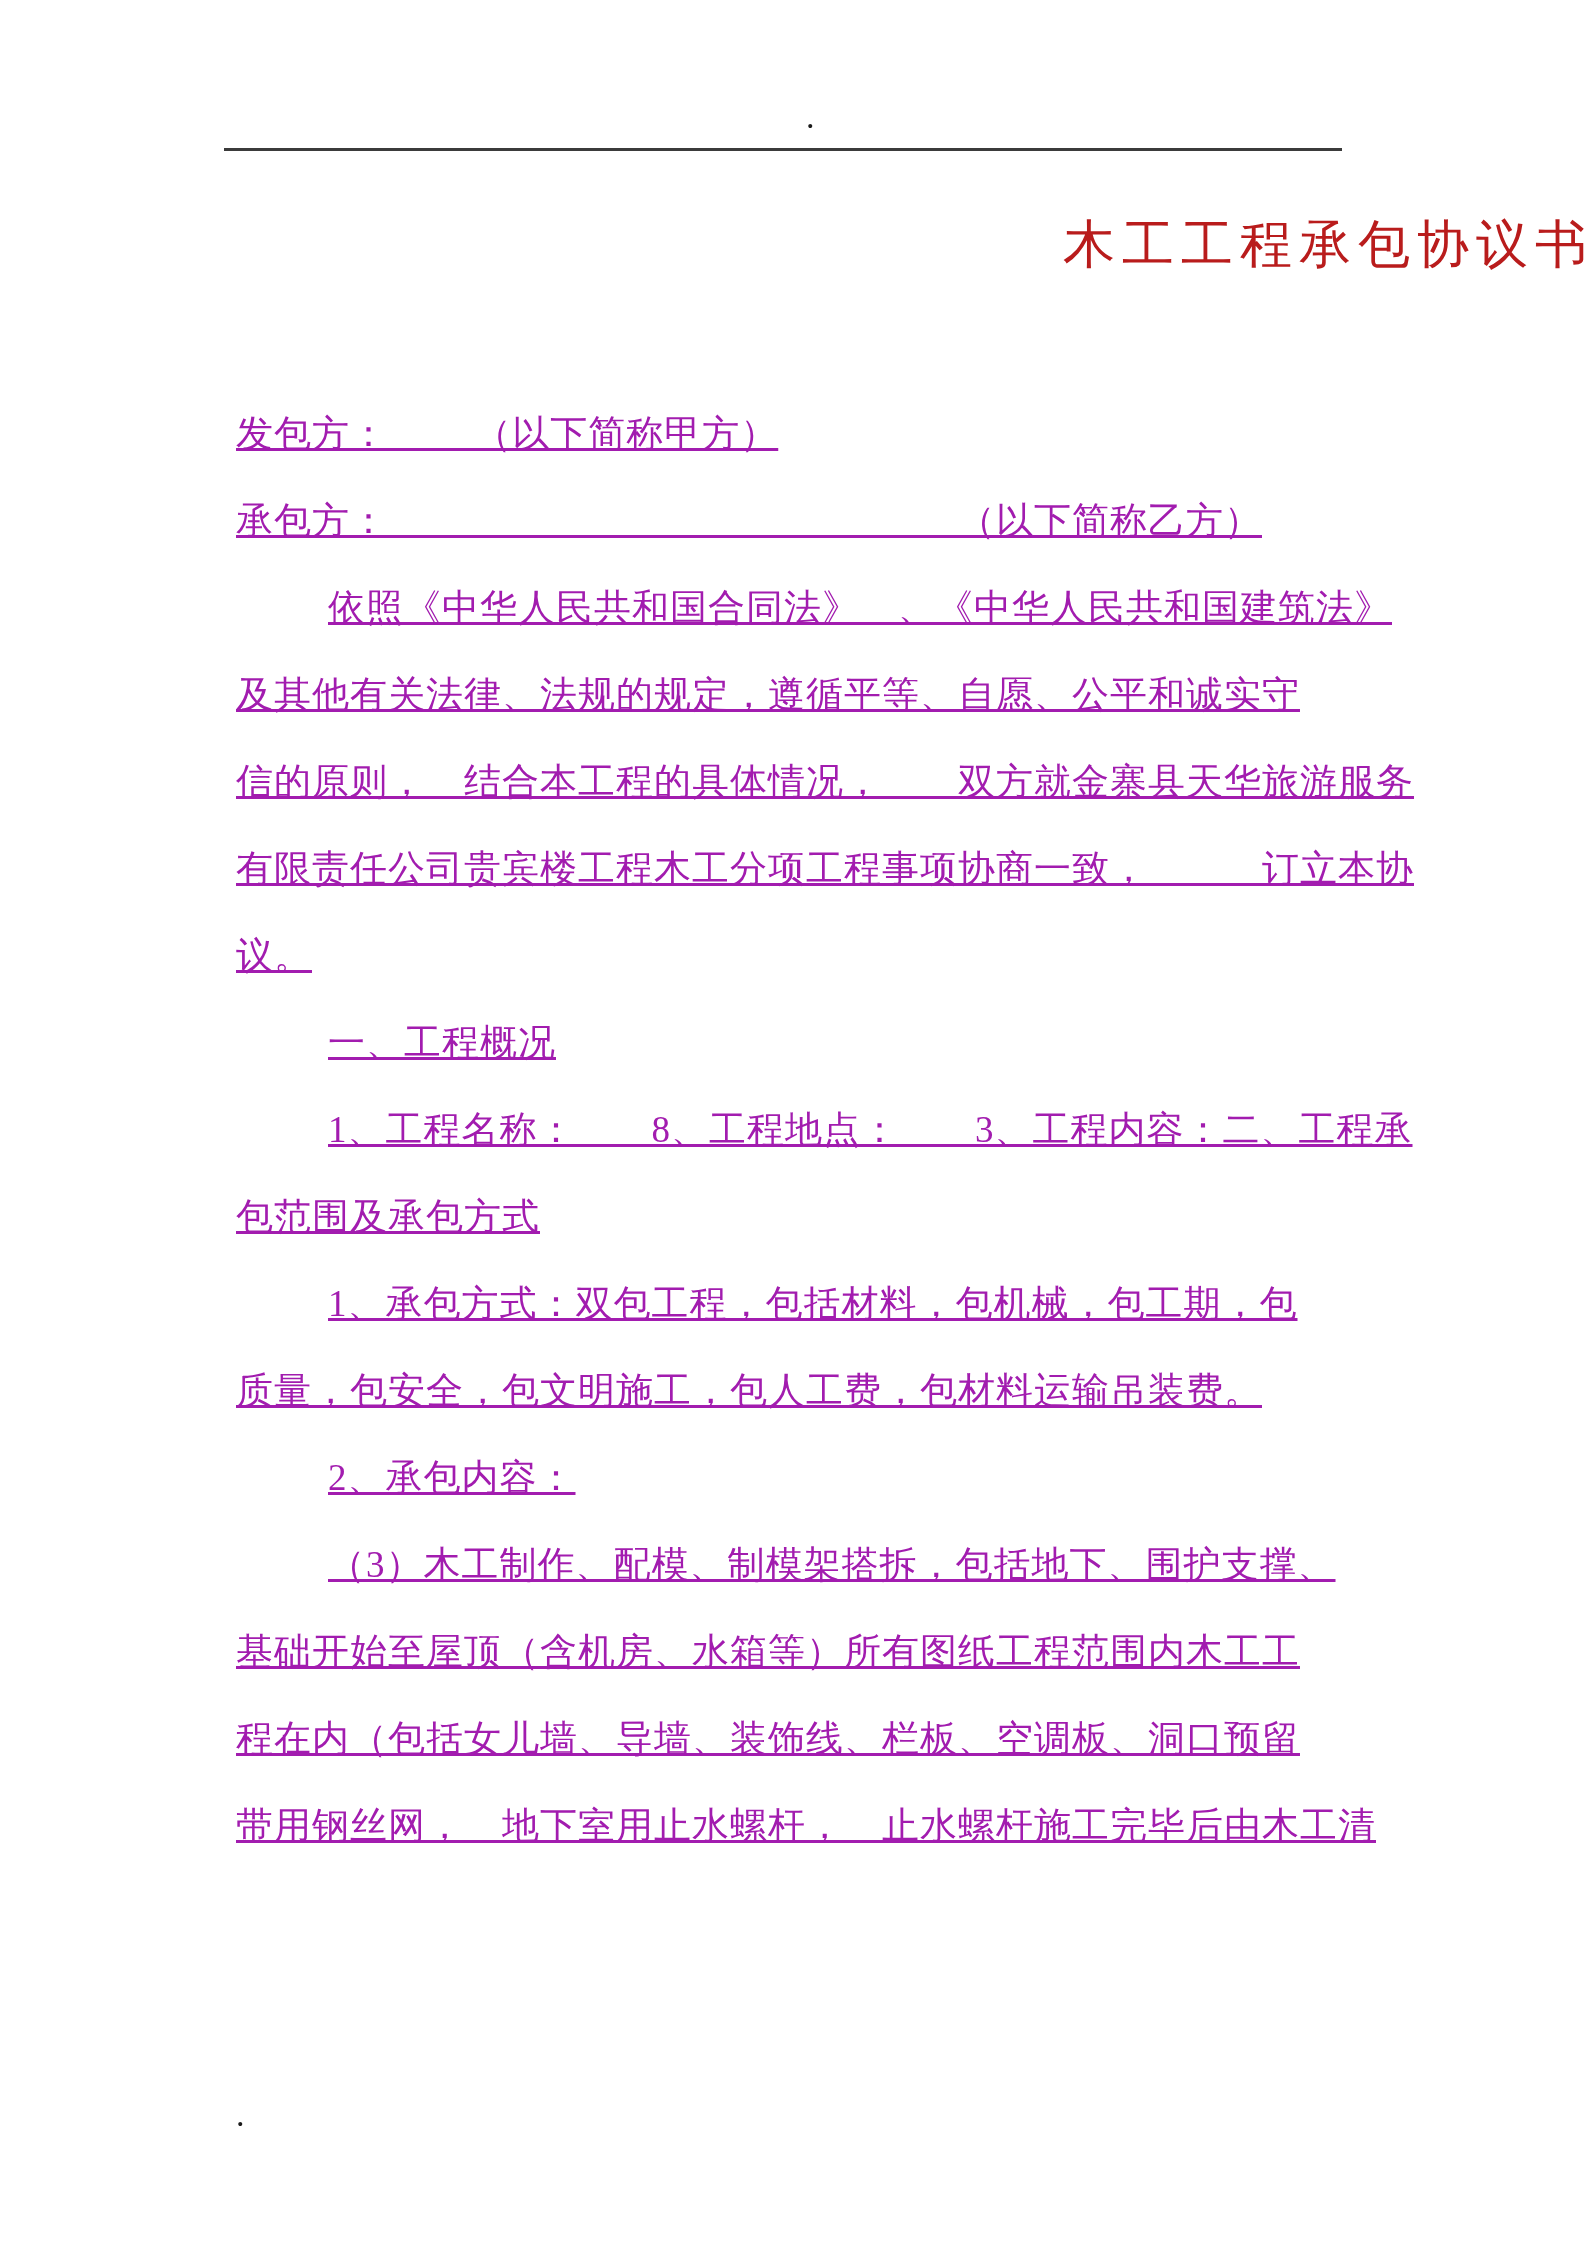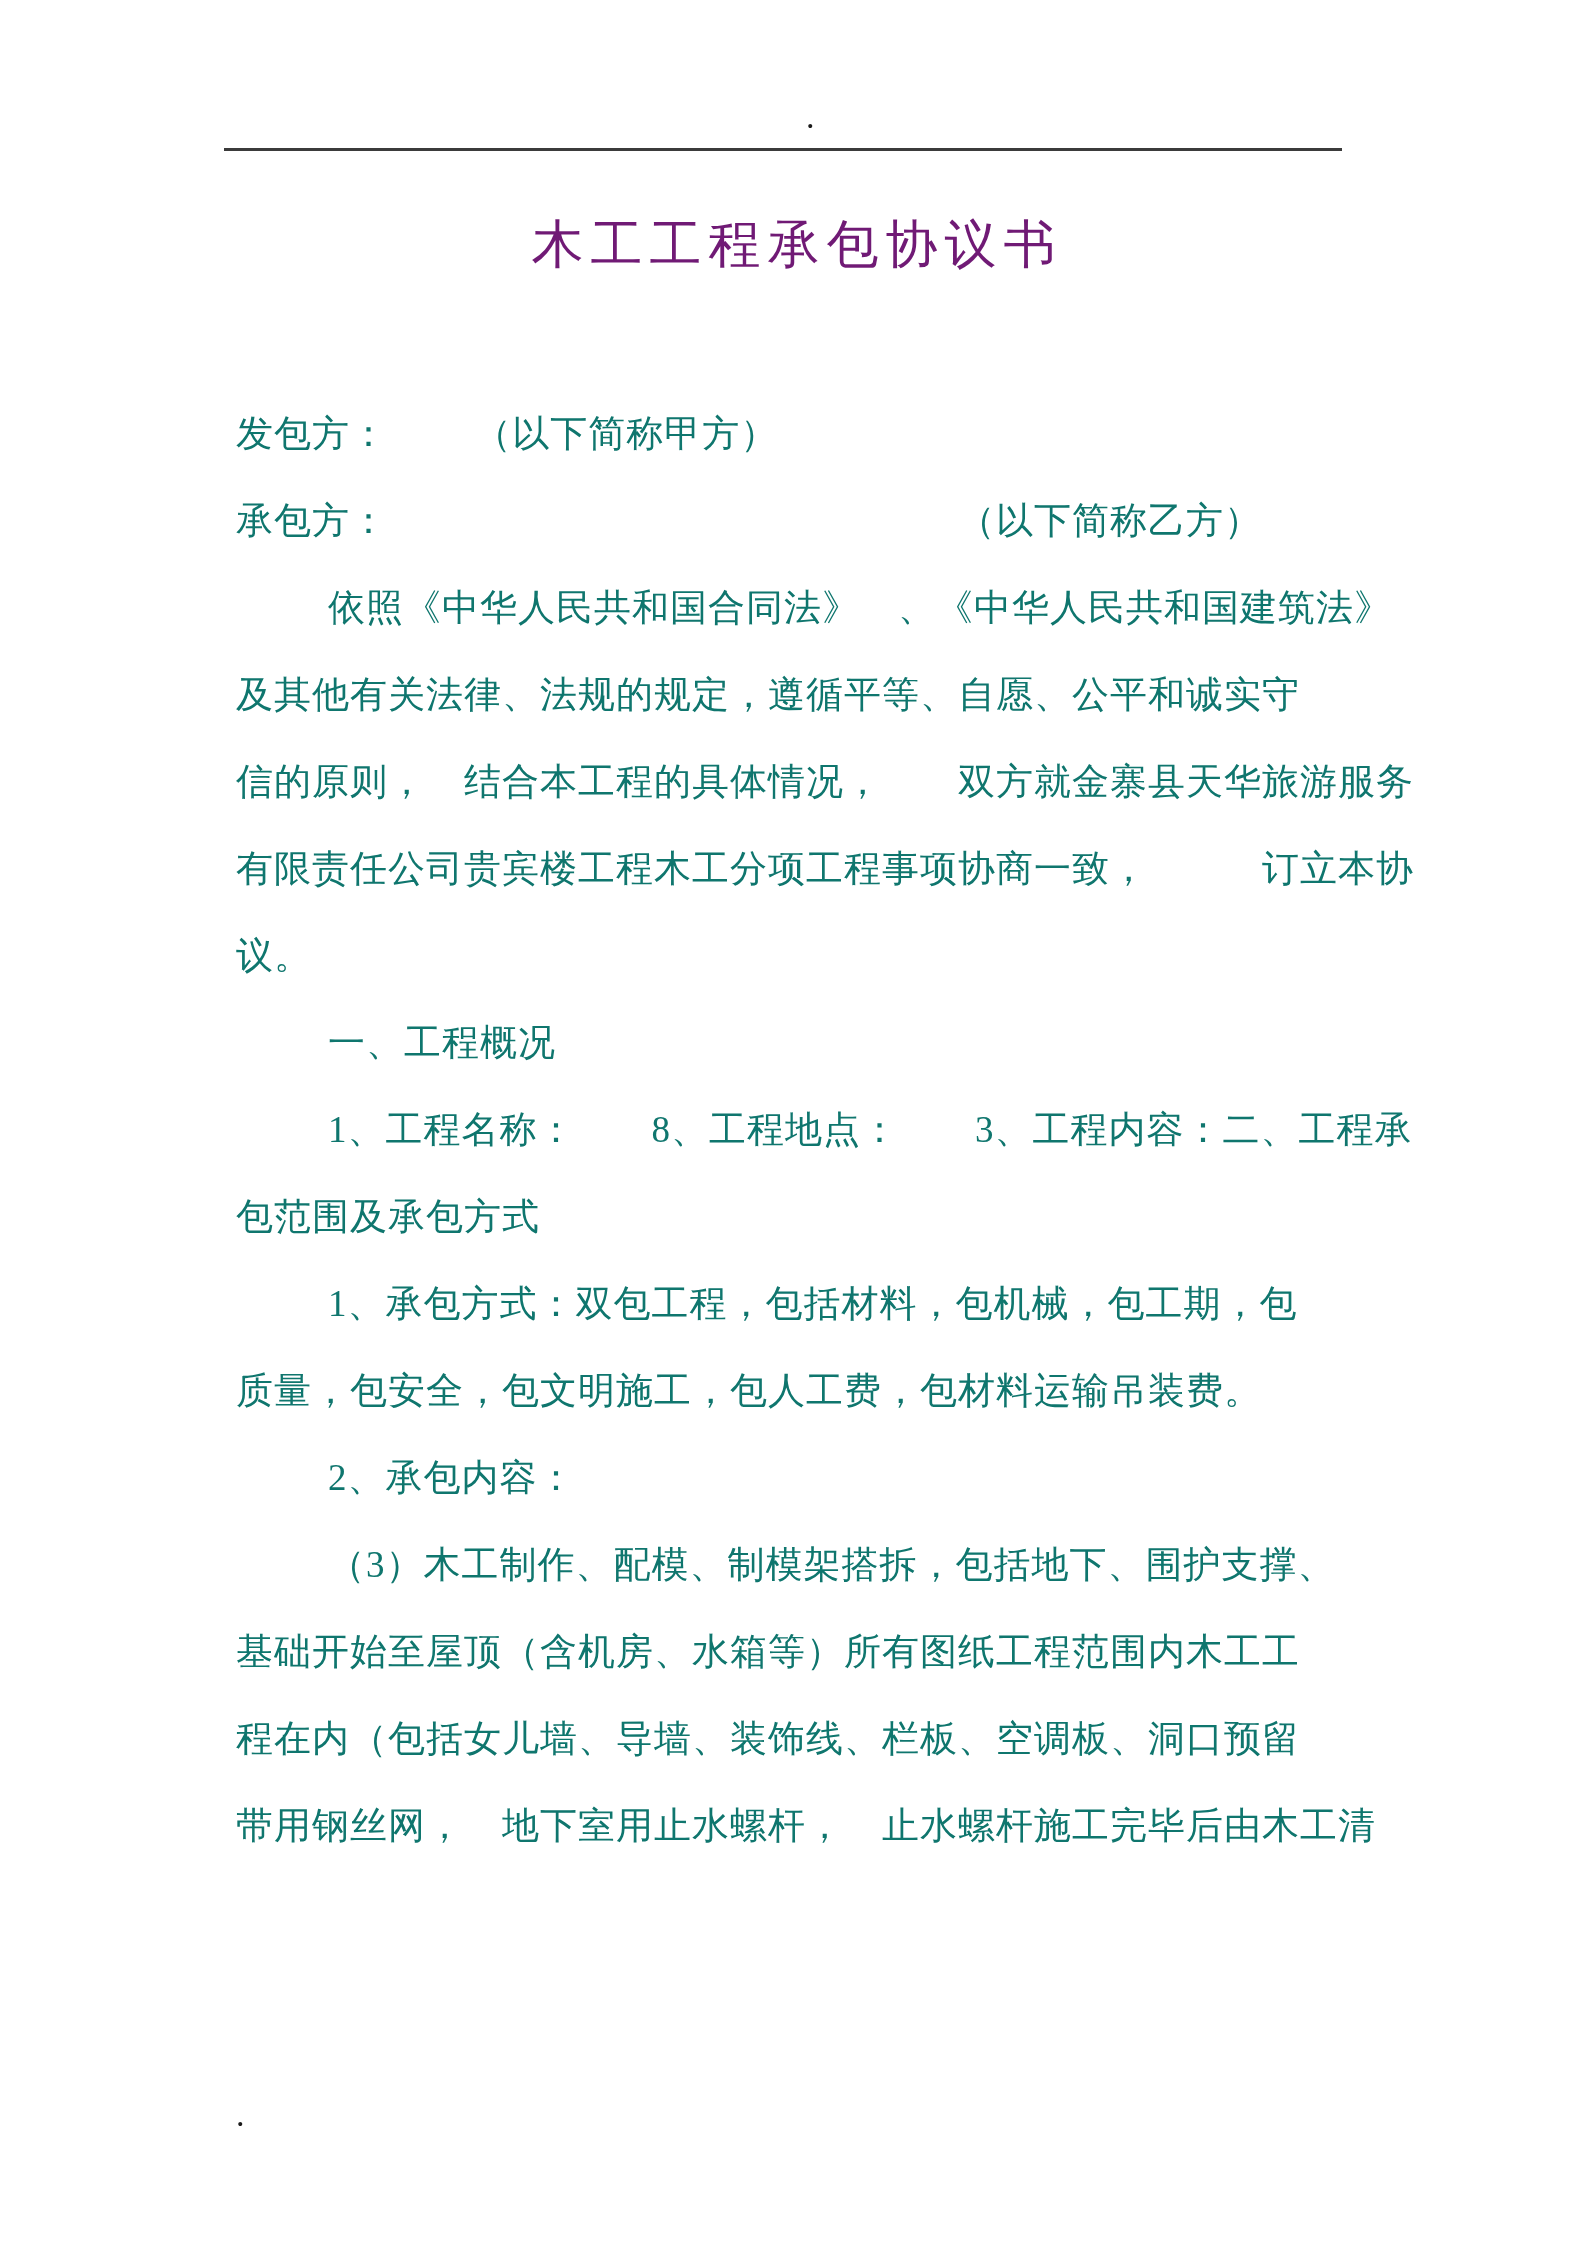--- a/index.html
+++ b/index.html
@@ -36,40 +36,41 @@
   }
   .tiny-dot.bottom {
     left: 236px;
     top: 2098px;
   }
   .doc-title {
     position: absolute;
     top: 210px;
     left: 0;
     width: 100%;
-    text-align: center;
+    text-align: right;
     font-size: 52px;
     font-weight: 400;
     letter-spacing: 7px;
-    color: #701a75;
+    color: #b91c1c;
     white-space: pre;
   }
   .doc-body {
     position: absolute;
     left: 236px;
     top: 390px;
     width: 1200px;
   }
   .line {
     font-size: 37px;
     line-height: 87px;
     height: 87px;
     white-space: pre;
-    color: #0f766e;
+    color: #a21caf;
     letter-spacing: 1px;
+    text-decoration: underline;
   }
   .line.indent {
     padding-left: 92px;
   }
 </style>
 </head>
 <body>
 
 <div class="page">
 

